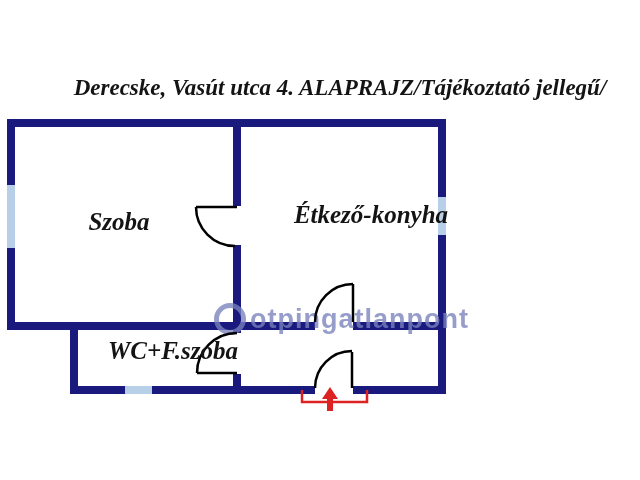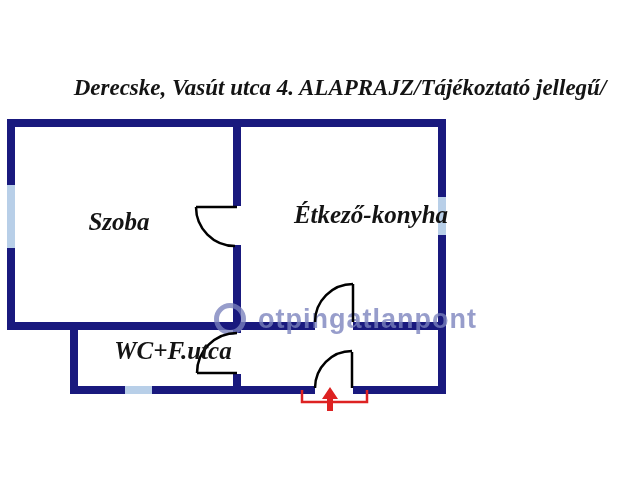--- a/index.html
+++ b/index.html
@@ -14,21 +14,21 @@
   }
   .wall{position:absolute;background:var(--wall,#19197e);}
   .window{position:absolute;background:var(--window,#b8cfe8);z-index:3;}
   .room-label{
     position:absolute;text-align:center;font-weight:bold;font-style:italic;
     font-size:25px;color:#141414;z-index:6;white-space:nowrap;
   }
   #door-layer,#marker-layer{position:absolute;left:0;top:0;z-index:5;}
   .watermark{
     position:absolute;left:214px;top:303px;z-index:4;display:flex;
-    align-items:center;gap:12px;pointer-events:none;
+    align-items:center;gap:4px;pointer-events:none;
   }
   .wm-ring{
     width:22px;height:22px;border:5px solid var(--wm,rgba(122,130,188,0.78));
     border-radius:50%;box-sizing:content-box;
   }
   .wm-text{
     font-family:"Liberation Sans", sans-serif;font-weight:bold;
     font-size:27px;letter-spacing:1px;color:var(--wm,rgba(122,130,188,0.78));
     white-space:nowrap;
   }
@@ -76,15 +76,15 @@
     </g>
   </svg>
 
   <svg id="marker-layer" width="640" height="480">
     <path d="M 302 390 L 302 402 L 367 402 L 367 390" stroke="#dd2222" stroke-width="2.5" fill="none"></path>
     <polygon points="330,387 322,399 327,399 327,411 333,411 333,399 338,399" fill="#dd2222"></polygon>
   </svg>
 
   <div class="room-label" style="left:49px;top:208px;width:140px">Szoba</div>
   <div class="room-label" style="left:291px;top:201px;width:160px">Étkező-konyha</div>
-  <div class="room-label" style="left:93px;top:337px;width:160px">WC+F.utca</div>
+  <div class="room-label" style="left:93px;top:337px;width:160px">WC+F.szoba</div>
 
 </div>
 
 </body></html>

